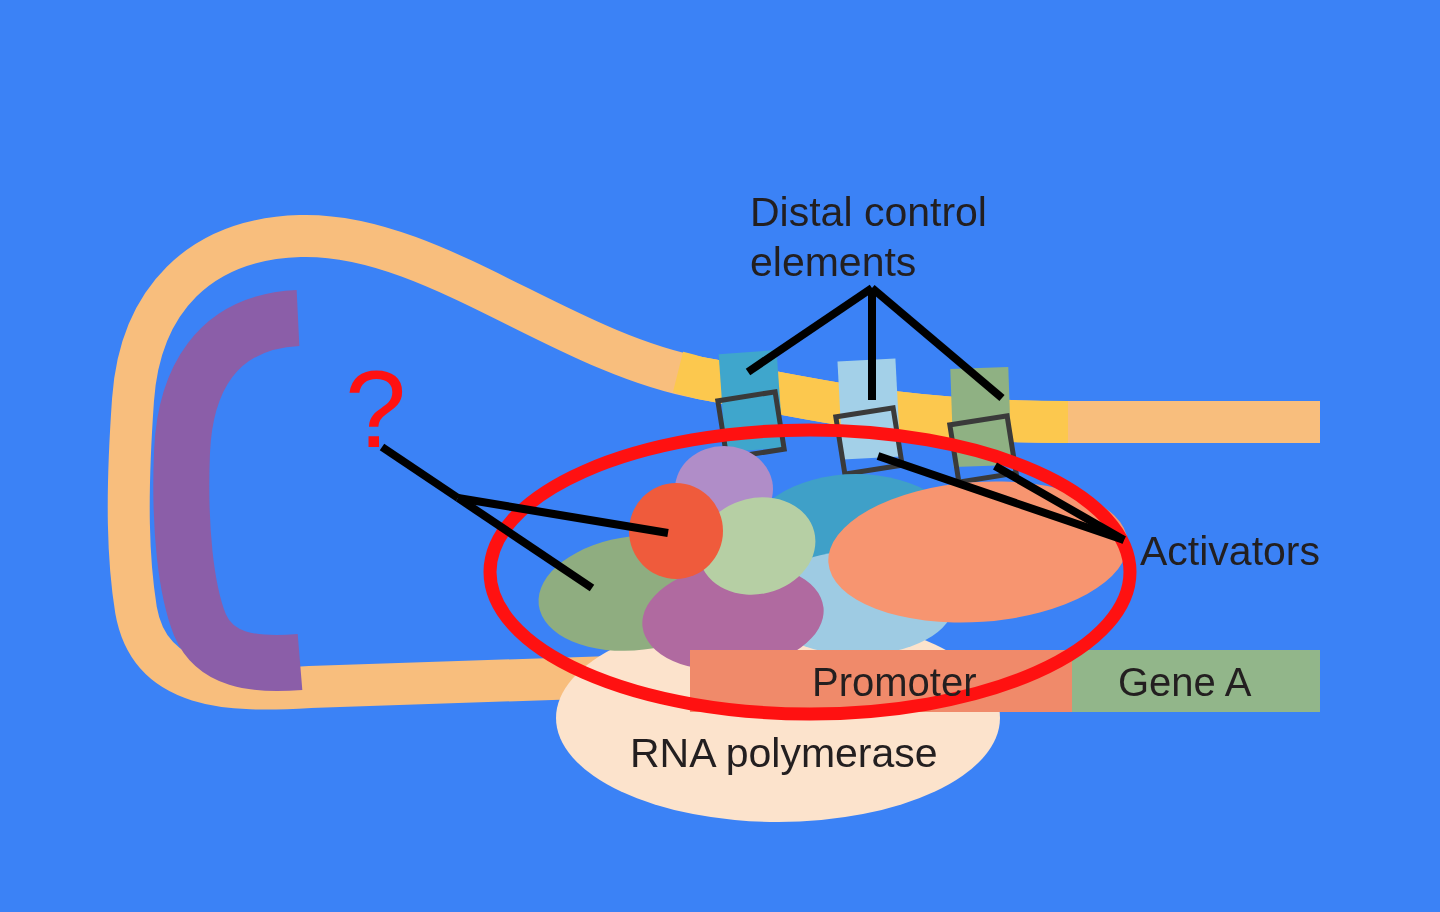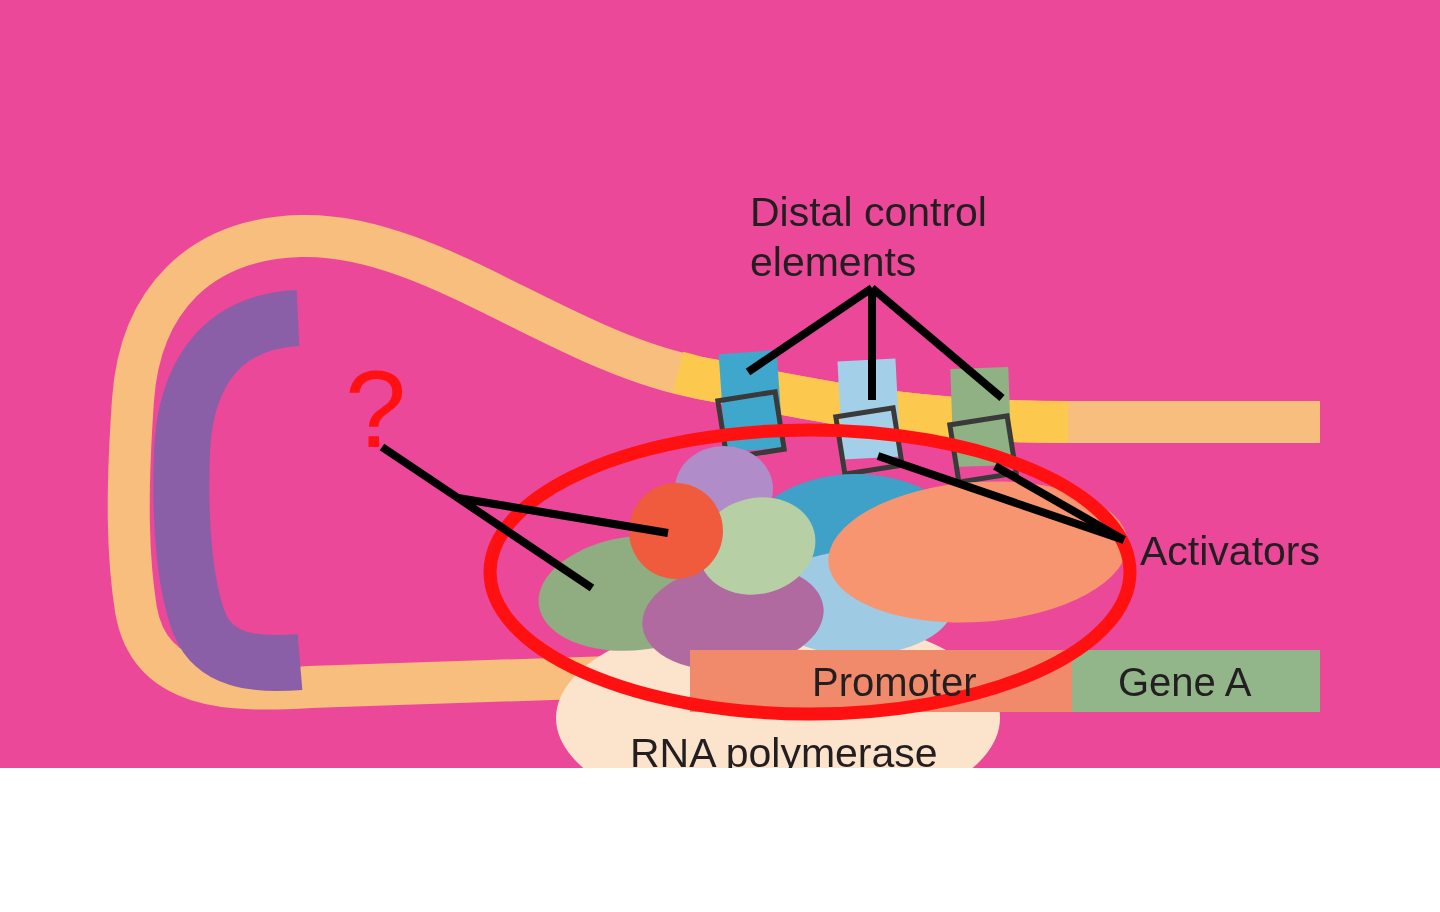--- a/index.html
+++ b/index.html
@@ -7,22 +7,22 @@
     margin: 0;
     padding: 0;
     background: #ffffff;
   }
   body {
     font-family: "Liberation Sans", sans-serif;
   }
   #stage {
     position: relative;
     width: 1440px;
-    height: 768px;
-    background: #ec4899;
+    height: 912px;
+    background: #3b82f6;
     overflow: hidden;
   }
   #stage svg {
     position: absolute;
     top: 0;
     left: 0;
     width: 1440px;
     height: 912px;
   }
   .lbl {

